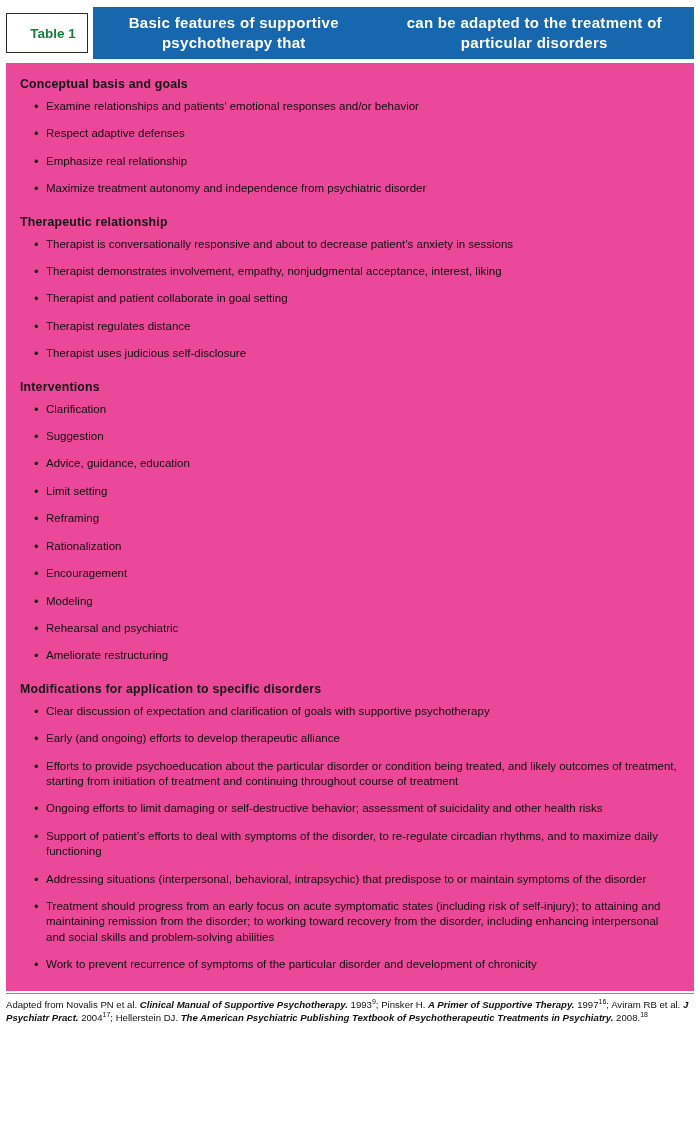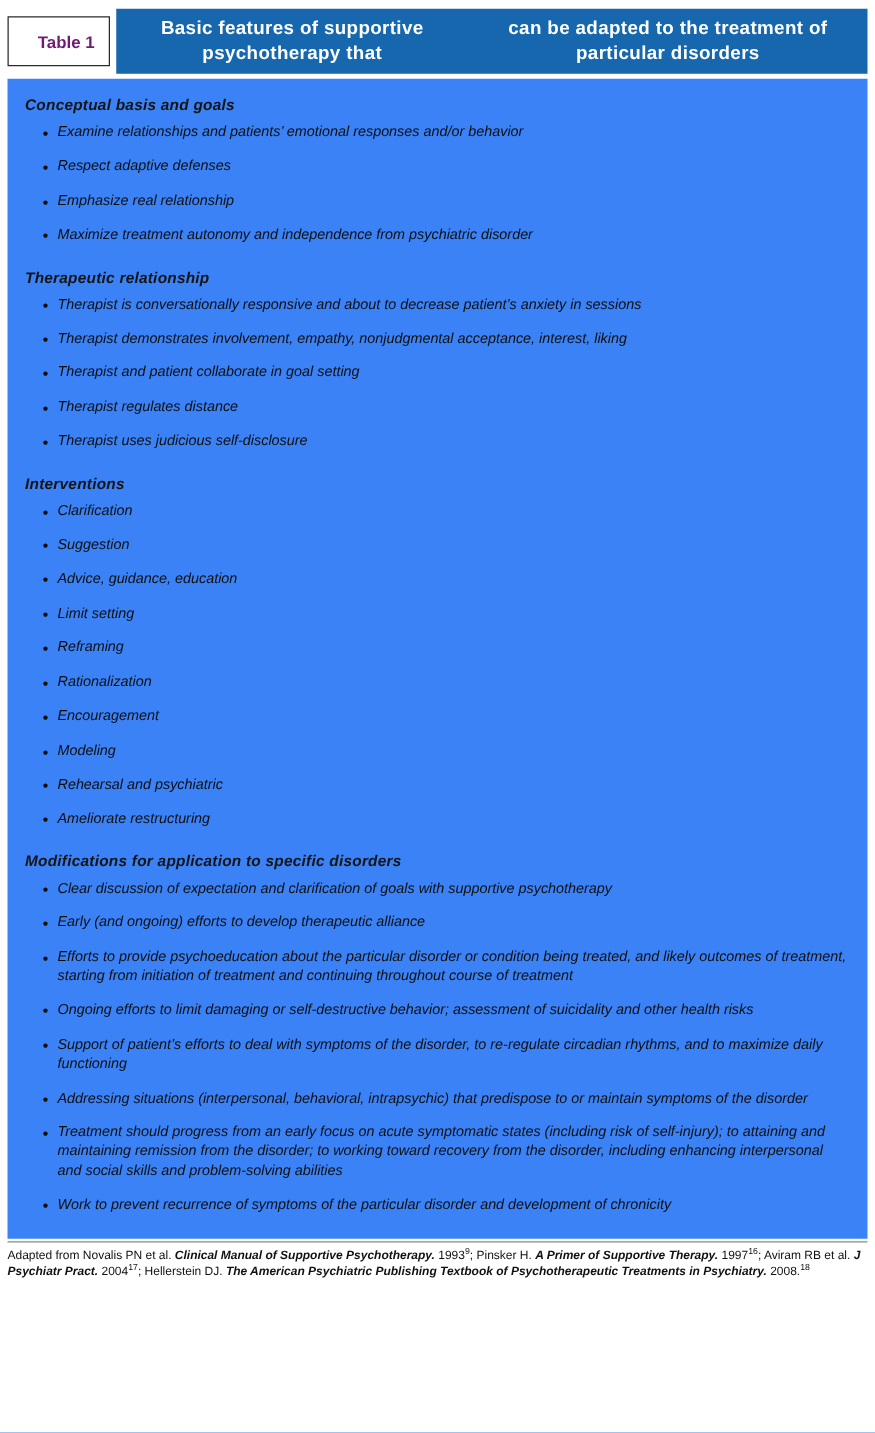--- a/index.html
+++ b/index.html
@@ -22,21 +22,21 @@
     flex: none;
     width: 82px;
     height: 40px;
     background: #ffffff;
     border: 1px solid #2b2b2b;
     display: flex;
     align-items: center;
     justify-content: center;
     font-weight: bold;
     font-size: 13.5px;
-    color: #701a75;
+    color: #15803d;
     padding-left: 12px;
   }
   .title-bar {
     flex: 1;
     height: 52px;
     background: #1767af;
     color: #ffffff;
     display: flex;
     align-items: center;
     justify-content: center;
@@ -99,21 +99,21 @@
 
 <div class="page">
   <div class="header">
     <div class="label-box">Table 1</div>
     <div class="title-bar" style="background: rgb(23, 103, 175); color: rgb(255, 255, 255);">
       <div>Basic features of supportive psychotherapy that</div>
       <div>can be adapted to the treatment of particular disorders</div>
     </div>
   </div>
 
-  <div class="panel" style="background: #3b82f6; font-style: italic;">
+  <div class="panel" style="background: #ec4899;">
     <div id="sections">
         <div class="section-heading">Conceptual basis and goals</div>
         <ul class="bullets">
           <li>Examine relationships and patients’ emotional responses and/or behavior</li>
           <li>Respect adaptive defenses</li>
           <li>Emphasize real relationship</li>
           <li>Maximize treatment autonomy and independence from psychiatric disorder</li>
         </ul>
         <div class="section-heading">Therapeutic relationship</div>
         <ul class="bullets">

